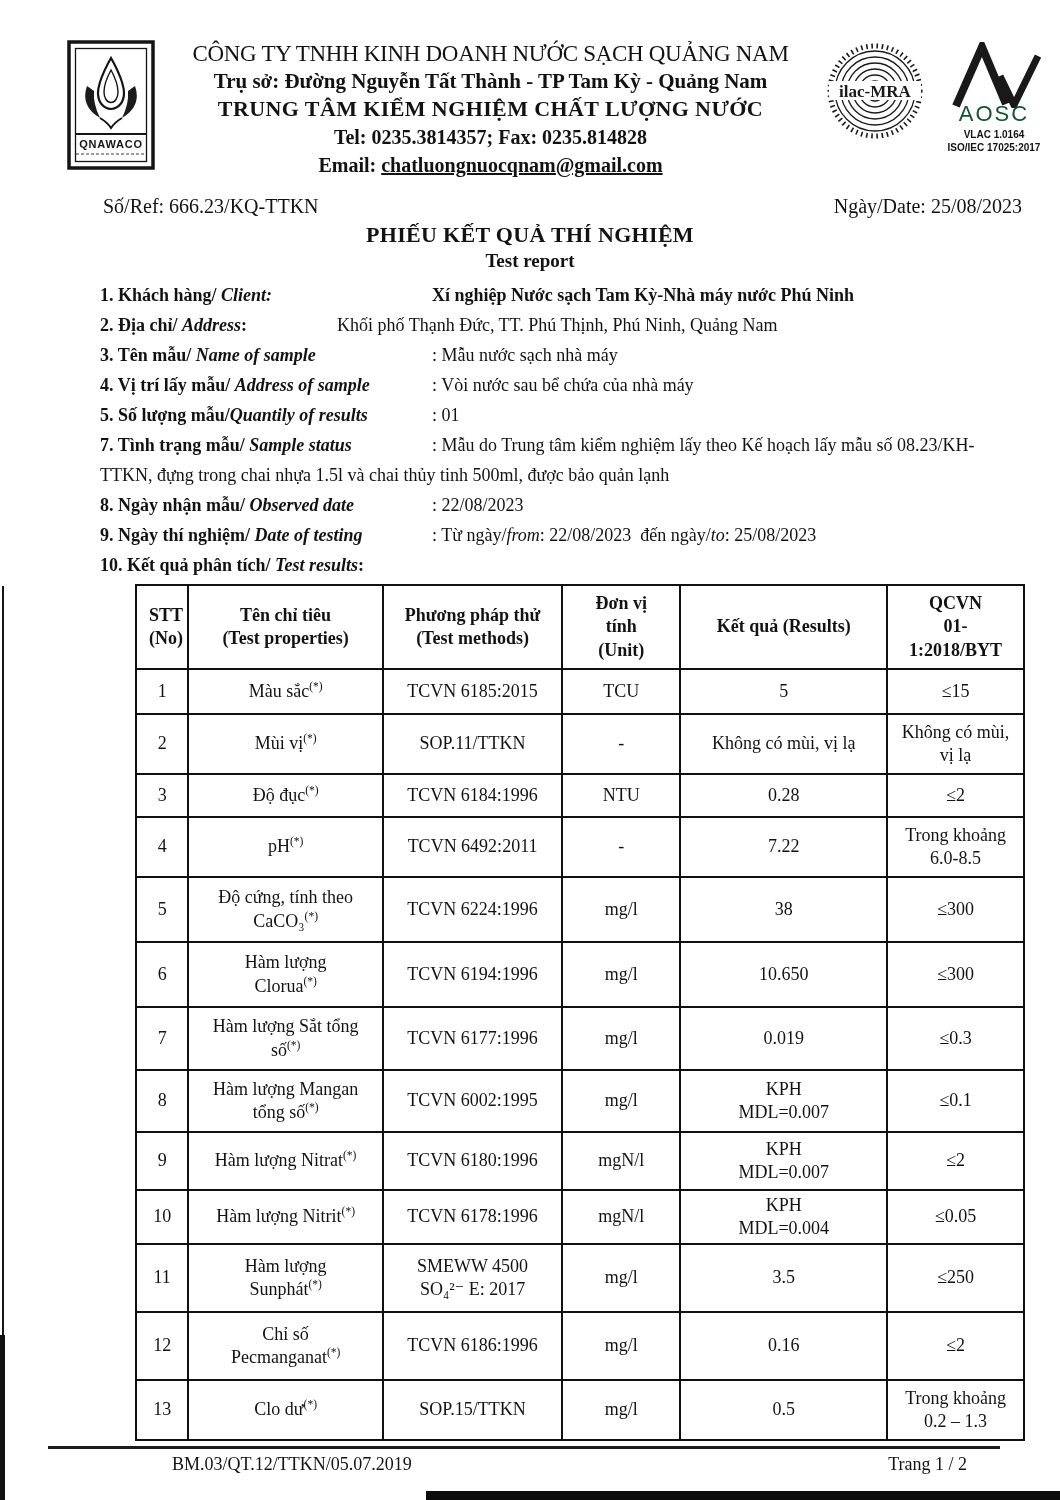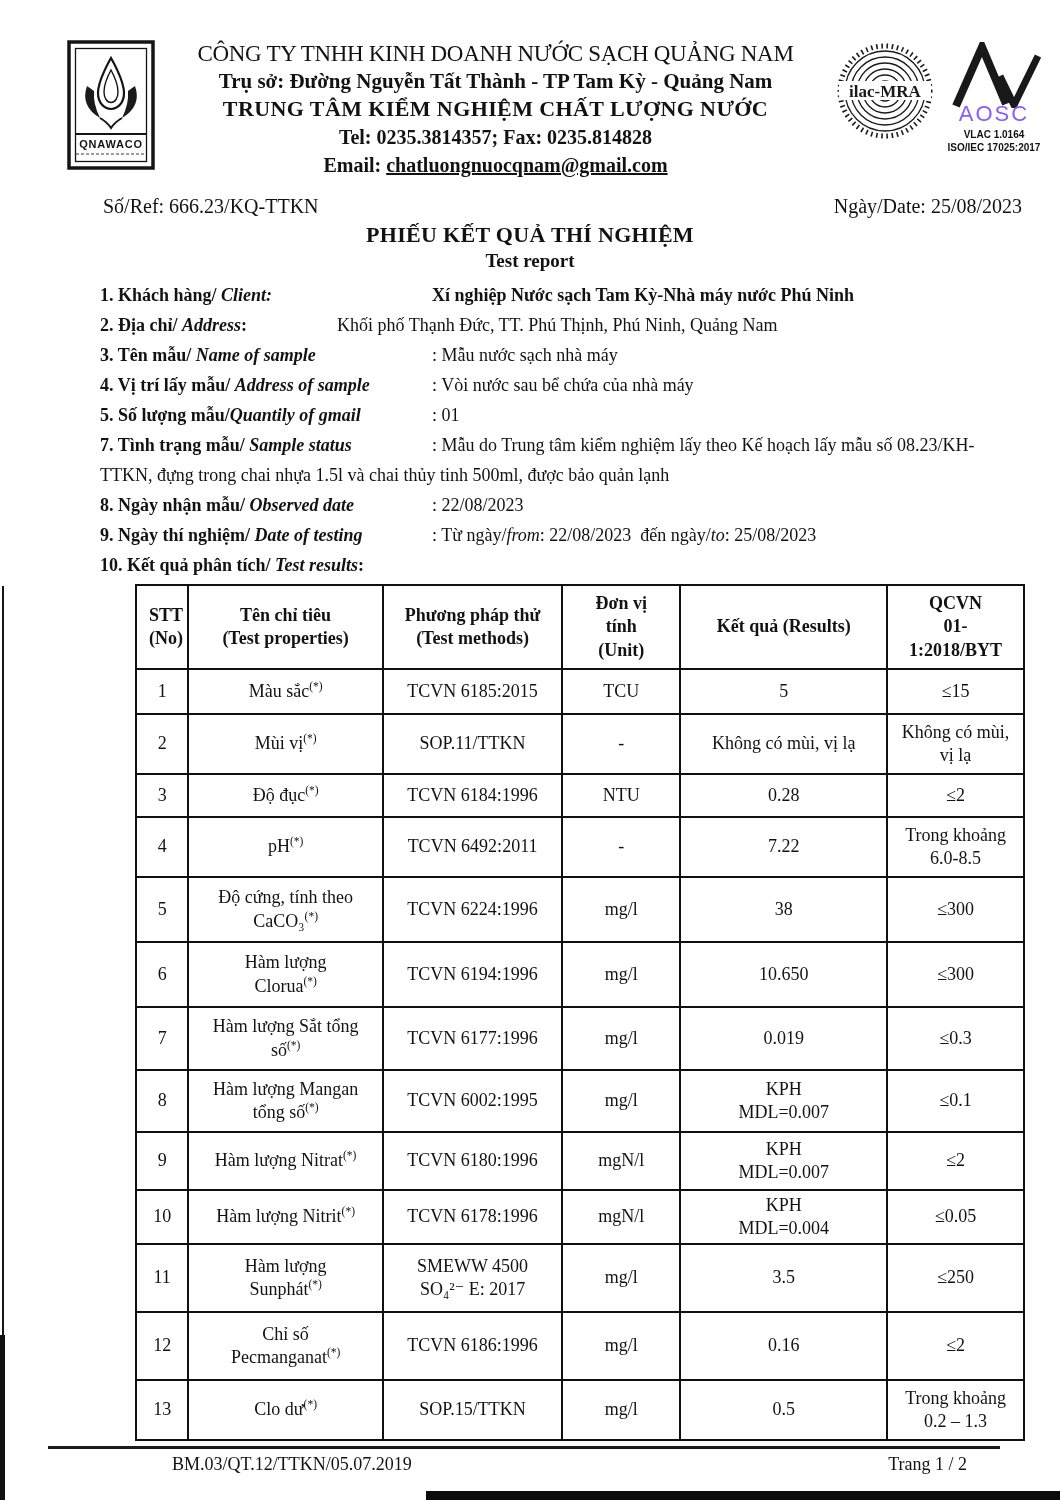--- a/index.html
+++ b/index.html
@@ -11,24 +11,24 @@
   .header{display:flex;align-items:flex-start;padding:40px 12px 0 67px;}
   .logo-left{width:88px;height:130px;flex:0 0 88px;border-radius:7px;}
   .header-center{flex:1;text-align:center;padding:0 6px;}
   .hc-line{white-space:nowrap;}
   .hc-company{font-size:23px;letter-spacing:-0.3px;line-height:27px;}
   .hc-centername{font-size:22px;font-weight:700;letter-spacing:0.4px;line-height:28px;}
   .hc-address{font-size:21px;font-weight:700;line-height:28px;}
   .hc-tel{font-size:20px;font-weight:700;line-height:28px;}
   .hc-email{font-size:20px;font-weight:700;line-height:28px;}
   .hc-email .mail{text-decoration:underline;}
-  .logos-right{flex:0 0 212px;display:flex;gap:6px;padding-top:2px;}
+  .logos-right{flex:0 0 212px;display:flex;gap:16px;padding-top:2px;}
   .ilac-wrap{width:98px;height:98px;}
   .aosc{display:flex;flex-direction:column;align-items:center;width:108px;}
-  .aosc-name{font-family:"Liberation Sans","DejaVu Sans",sans-serif;font-size:22px;letter-spacing:2px;line-height:20px;margin-top:-4px;color:#8b5cf6;}
+  .aosc-name{font-family:"Liberation Sans","DejaVu Sans",sans-serif;font-size:22px;letter-spacing:2px;line-height:20px;margin-top:-4px;color:#14532d;}
   .aosc-sub{font-family:"Liberation Sans","DejaVu Sans",sans-serif;font-size:10px;font-weight:700;line-height:13px;margin-top:4px;text-align:center;}
   
   .refline{display:flex;justify-content:space-between;margin:16px 38px 0 103px;font-size:20px;}
   
   .doc-title{text-align:center;font-size:22px;font-weight:700;margin-top:4px;letter-spacing:0.3px;}
   .doc-subtitle{text-align:center;font-size:19px;font-weight:700;margin-top:2px;}
   
   .info-list{margin:8px 55px 0 100px;font-size:18px;}
   .info-row{line-height:30px;}
   .ilbl{font-weight:700;display:inline-block;vertical-align:top;}
@@ -113,21 +113,21 @@
   </div>
 
   <div class="doc-title">PHIẾU KẾT QUẢ THÍ NGHIỆM</div>
   <div class="doc-subtitle">Test report</div>
 
   <div class="info-list">
       <div class="info-row"><span class="ilbl" style="width: 332px;"><span>1. Khách hàng/ </span><span class="it">Client:</span></span><span class="ival vb"><span>Xí nghiệp Nước sạch Tam Kỳ-Nhà máy nước Phú Ninh</span></span></div>
       <div class="info-row"><span class="ilbl" style="width: 237px;"><span>2. Địa chỉ/ </span><span class="it">Address</span><span>:</span></span><span class="ival"><span>Khối phố Thạnh Đức, TT. Phú Thịnh, Phú Ninh, Quảng Nam</span></span></div>
       <div class="info-row"><span class="ilbl" style="width: 332px;"><span>3. Tên mẫu/ </span><span class="it">Name of sample</span></span><span class="ival"><span>: Mẫu nước sạch nhà máy</span></span></div>
       <div class="info-row"><span class="ilbl" style="width: 332px;"><span>4. Vị trí lấy mẫu/ </span><span class="it">Address of sample</span></span><span class="ival"><span>: Vòi nước sau bể chứa của nhà máy</span></span></div>
-      <div class="info-row"><span class="ilbl" style="width: 332px;"><span>5. Số lượng mẫu/</span><span class="it">Quantily of gmail</span></span><span class="ival"><span>: 01</span></span></div>
+      <div class="info-row"><span class="ilbl" style="width: 332px;"><span>5. Số lượng mẫu/</span><span class="it">Quantily of results</span></span><span class="ival"><span>: 01</span></span></div>
       <div class="info-row"><span class="ilbl" style="width: 332px;"><span>7. Tình trạng mẫu/ </span><span class="it">Sample status</span></span><span class="ival"><span>: Mẫu do Trung tâm kiểm nghiệm lấy theo Kế hoạch lấy mẫu số 08.23/KH-TTKN, đựng trong chai nhựa 1.5l và chai thủy tinh 500ml, được bảo quản lạnh</span></span></div>
       <div class="info-row"><span class="ilbl" style="width: 332px;"><span>8. Ngày nhận mẫu/ </span><span class="it">Observed date</span></span><span class="ival"><span>: 22/08/2023</span></span></div>
       <div class="info-row"><span class="ilbl" style="width: 332px;"><span>9. Ngày thí nghiệm/ </span><span class="it">Date of testing</span></span><span class="ival"><span>: Từ ngày/</span><span class="it">from</span><span>: 22/08/2023 &nbsp;đến ngày/</span><span class="it">to</span><span>: 25/08/2023</span></span></div>
       <div class="info-row"><span class="ilbl"><span>10. Kết quả phân tích/ </span><span class="it">Test results</span><span>:</span></span><span class="ival"></span></div>
     </div>
 
   <table class="rtable">
     <colgroup>
       <col style="width:5.9%">
         <col style="width:21.9%">

